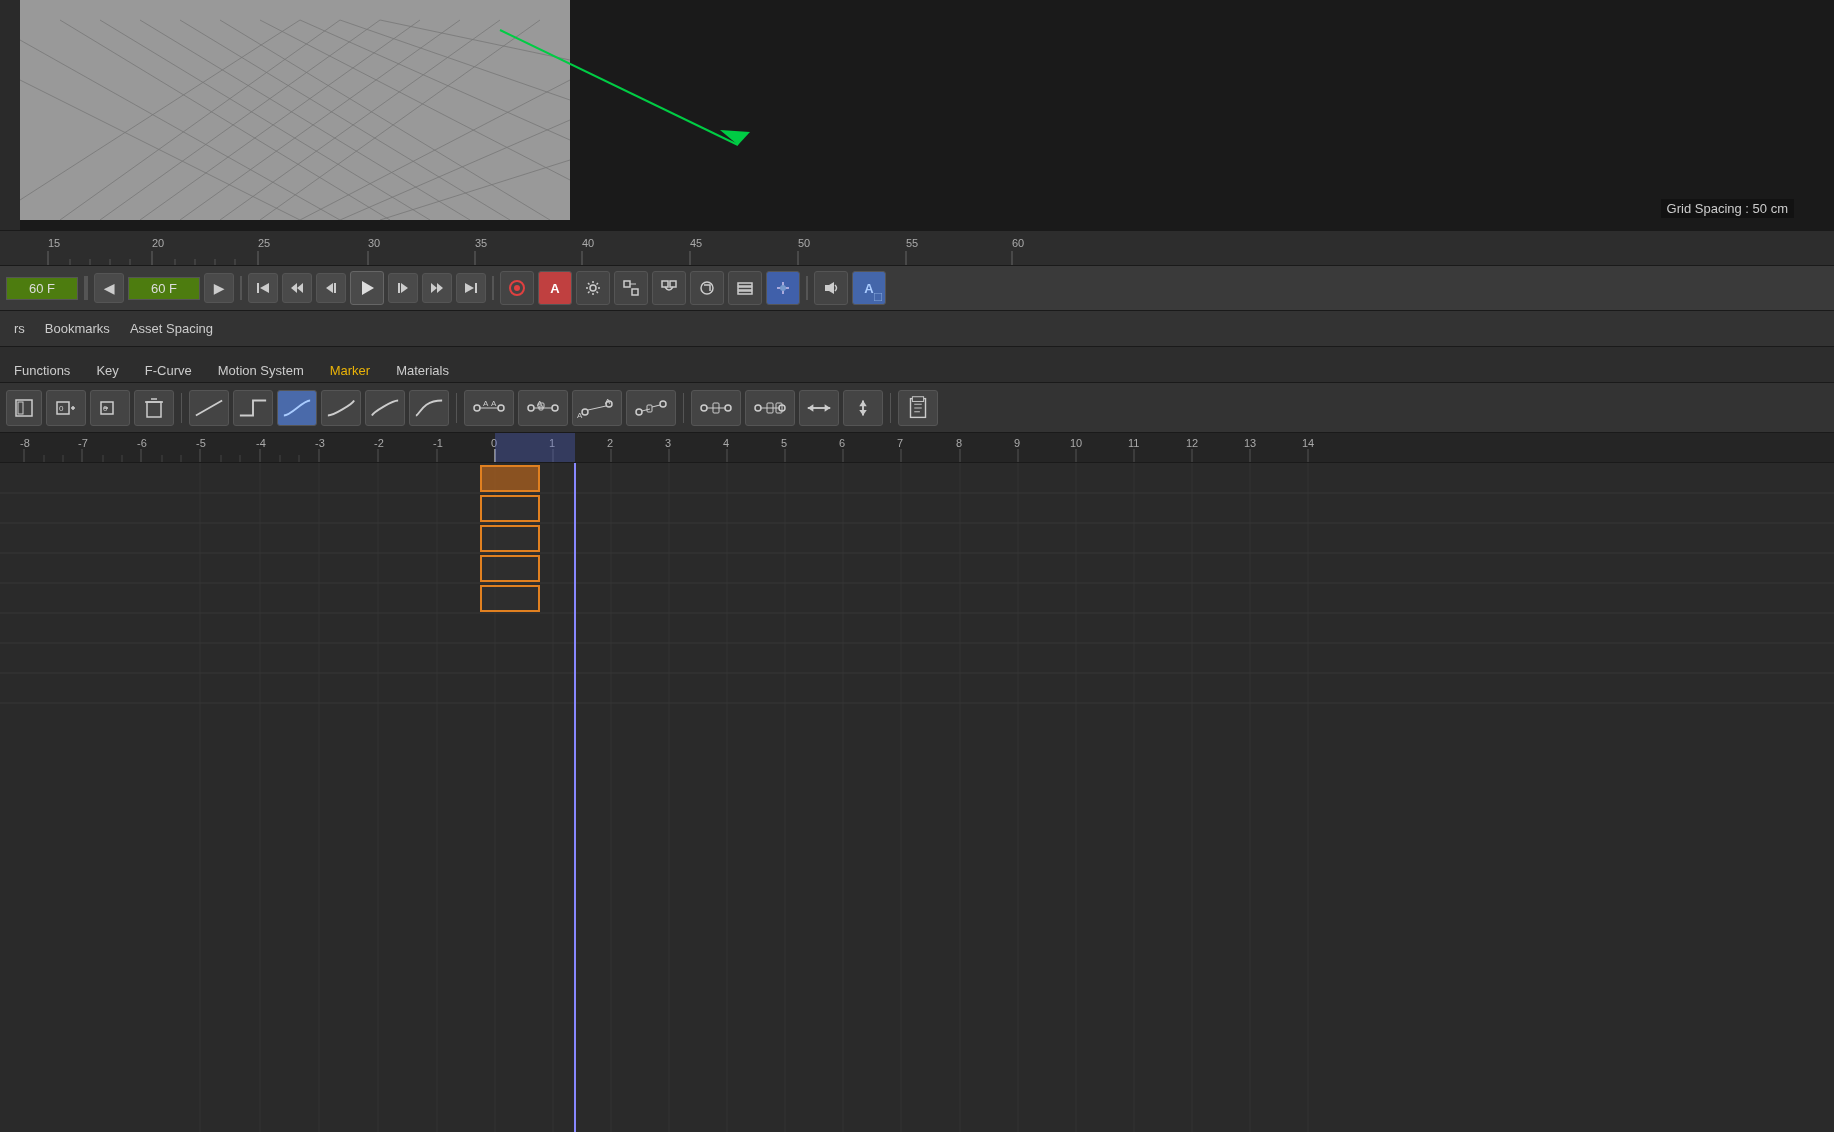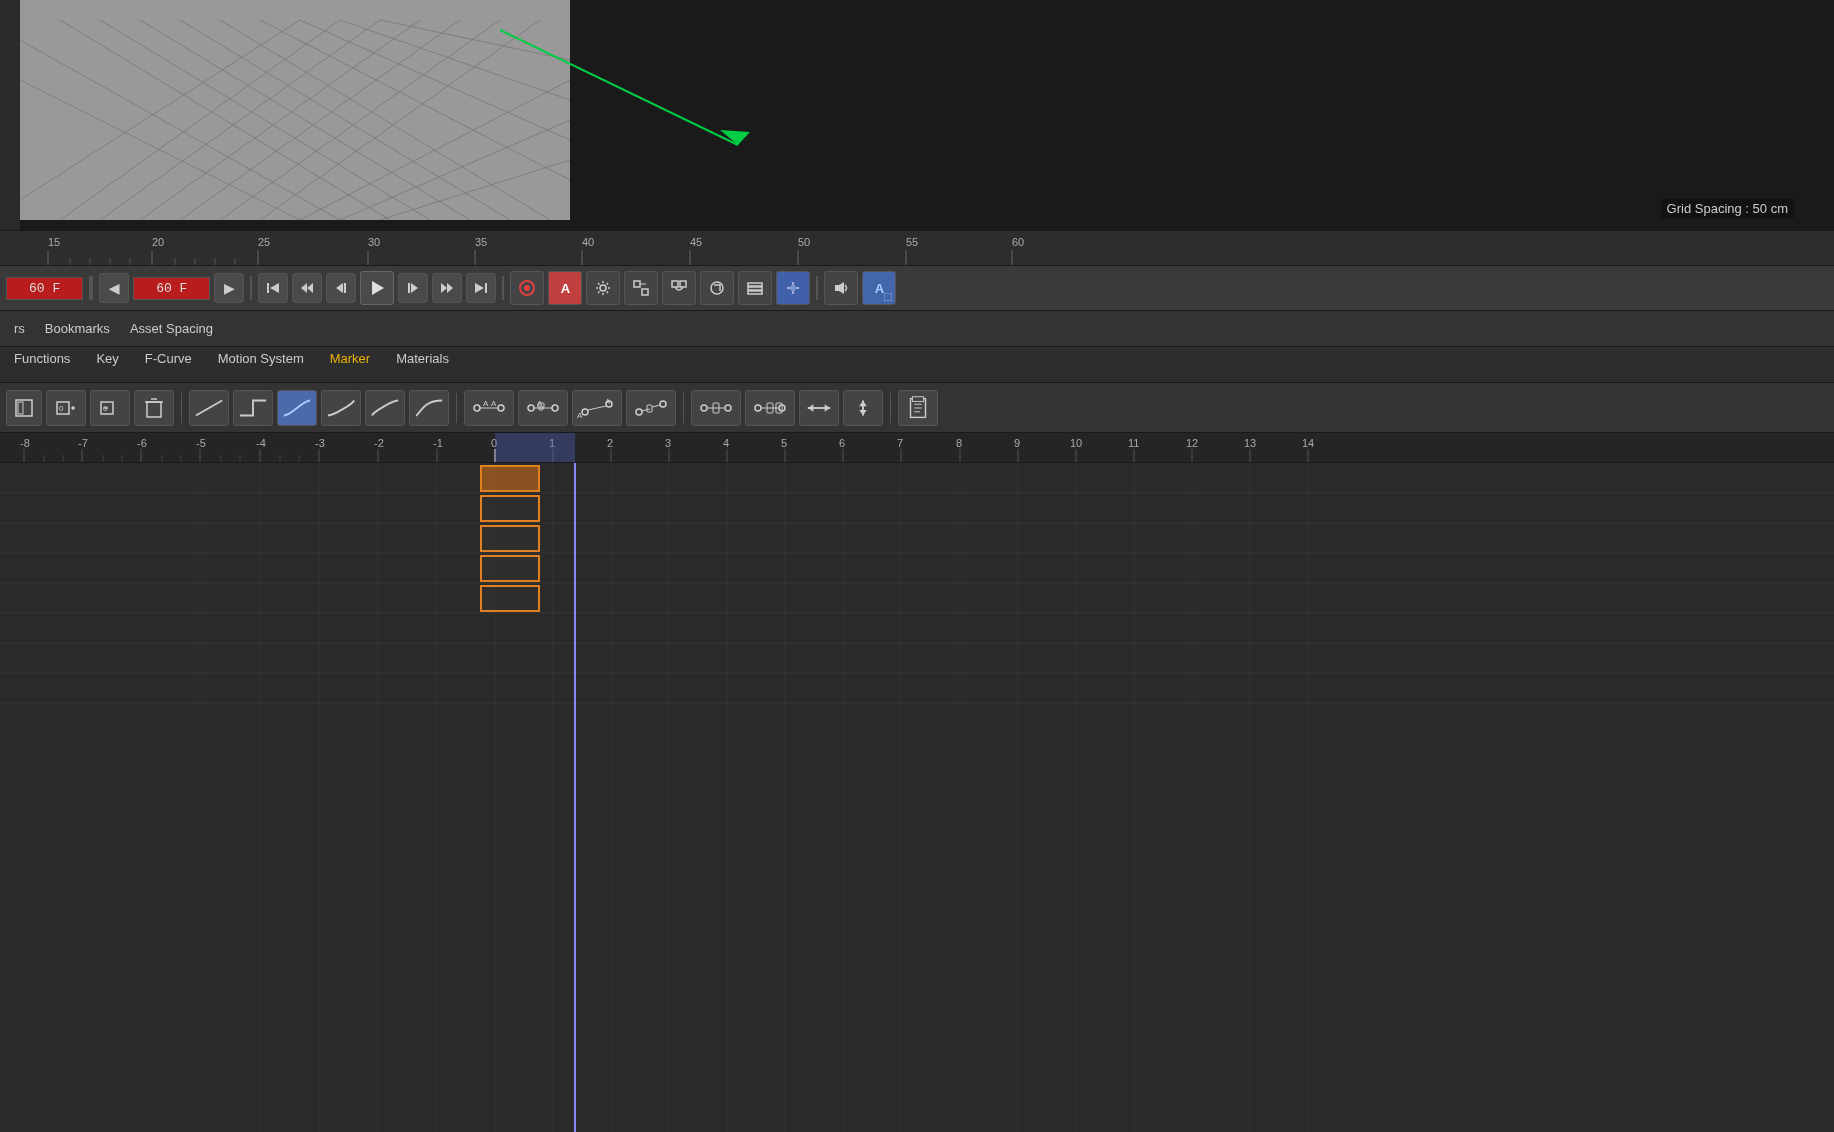--- a/index.html
+++ b/index.html
@@ -51,48 +51,47 @@
       height: 100%;
       pointer-events: none;
     }
 
     
     .timeline-ruler {
       width: 100%;
       height: 35px;
       background: #a21caf;
       display: flex;
-      align-items: flex-end;
+      align-items: center;
       border-top: 1px solid #1a1a1a;
       position: relative;
       overflow: hidden;
     }
 
     
     .playback-bar {
       width: 100%;
       height: 46px;
       background: #3a3a3a;
       display: flex;
       align-items: center;
       padding: 0 6px;
       gap: 4px;
       border-top: 1px solid #1a1a1a;
       border-bottom: 1px solid #1a1a1a;
     }
 
     .frame-display {
-      background: #b91c1c;
+      background: #4d7c0f;
       border: 1px solid #555;
       color: #ddd;
       font-size: 13px;
       padding: 3px 22px;
       min-width: 60px;
       text-align: center;
-      font-family: Liberation Mono, monospace;
     }
 
     .playback-sep {
       width: 2px;
       height: 24px;
       background: #555;
       margin: 0 2px;
     }
 
     .nav-btn {
@@ -160,21 +159,21 @@
       cursor: pointer;
       padding: 4px 6px;
     }
 
     
     .timeline-menu-bar {
       width: 100%;
       height: 36px;
       background: #2d2d2d;
       display: flex;
-      align-items: flex-start;
+      align-items: flex-end;
       padding: 0 8px;
       gap: 14px;
       border-bottom: 1px solid #1a1a1a;
     }
 
     .timeline-menu-item {
       color: #ccc;
       font-size: 13px;
       cursor: pointer;
       padding: 4px 6px;

